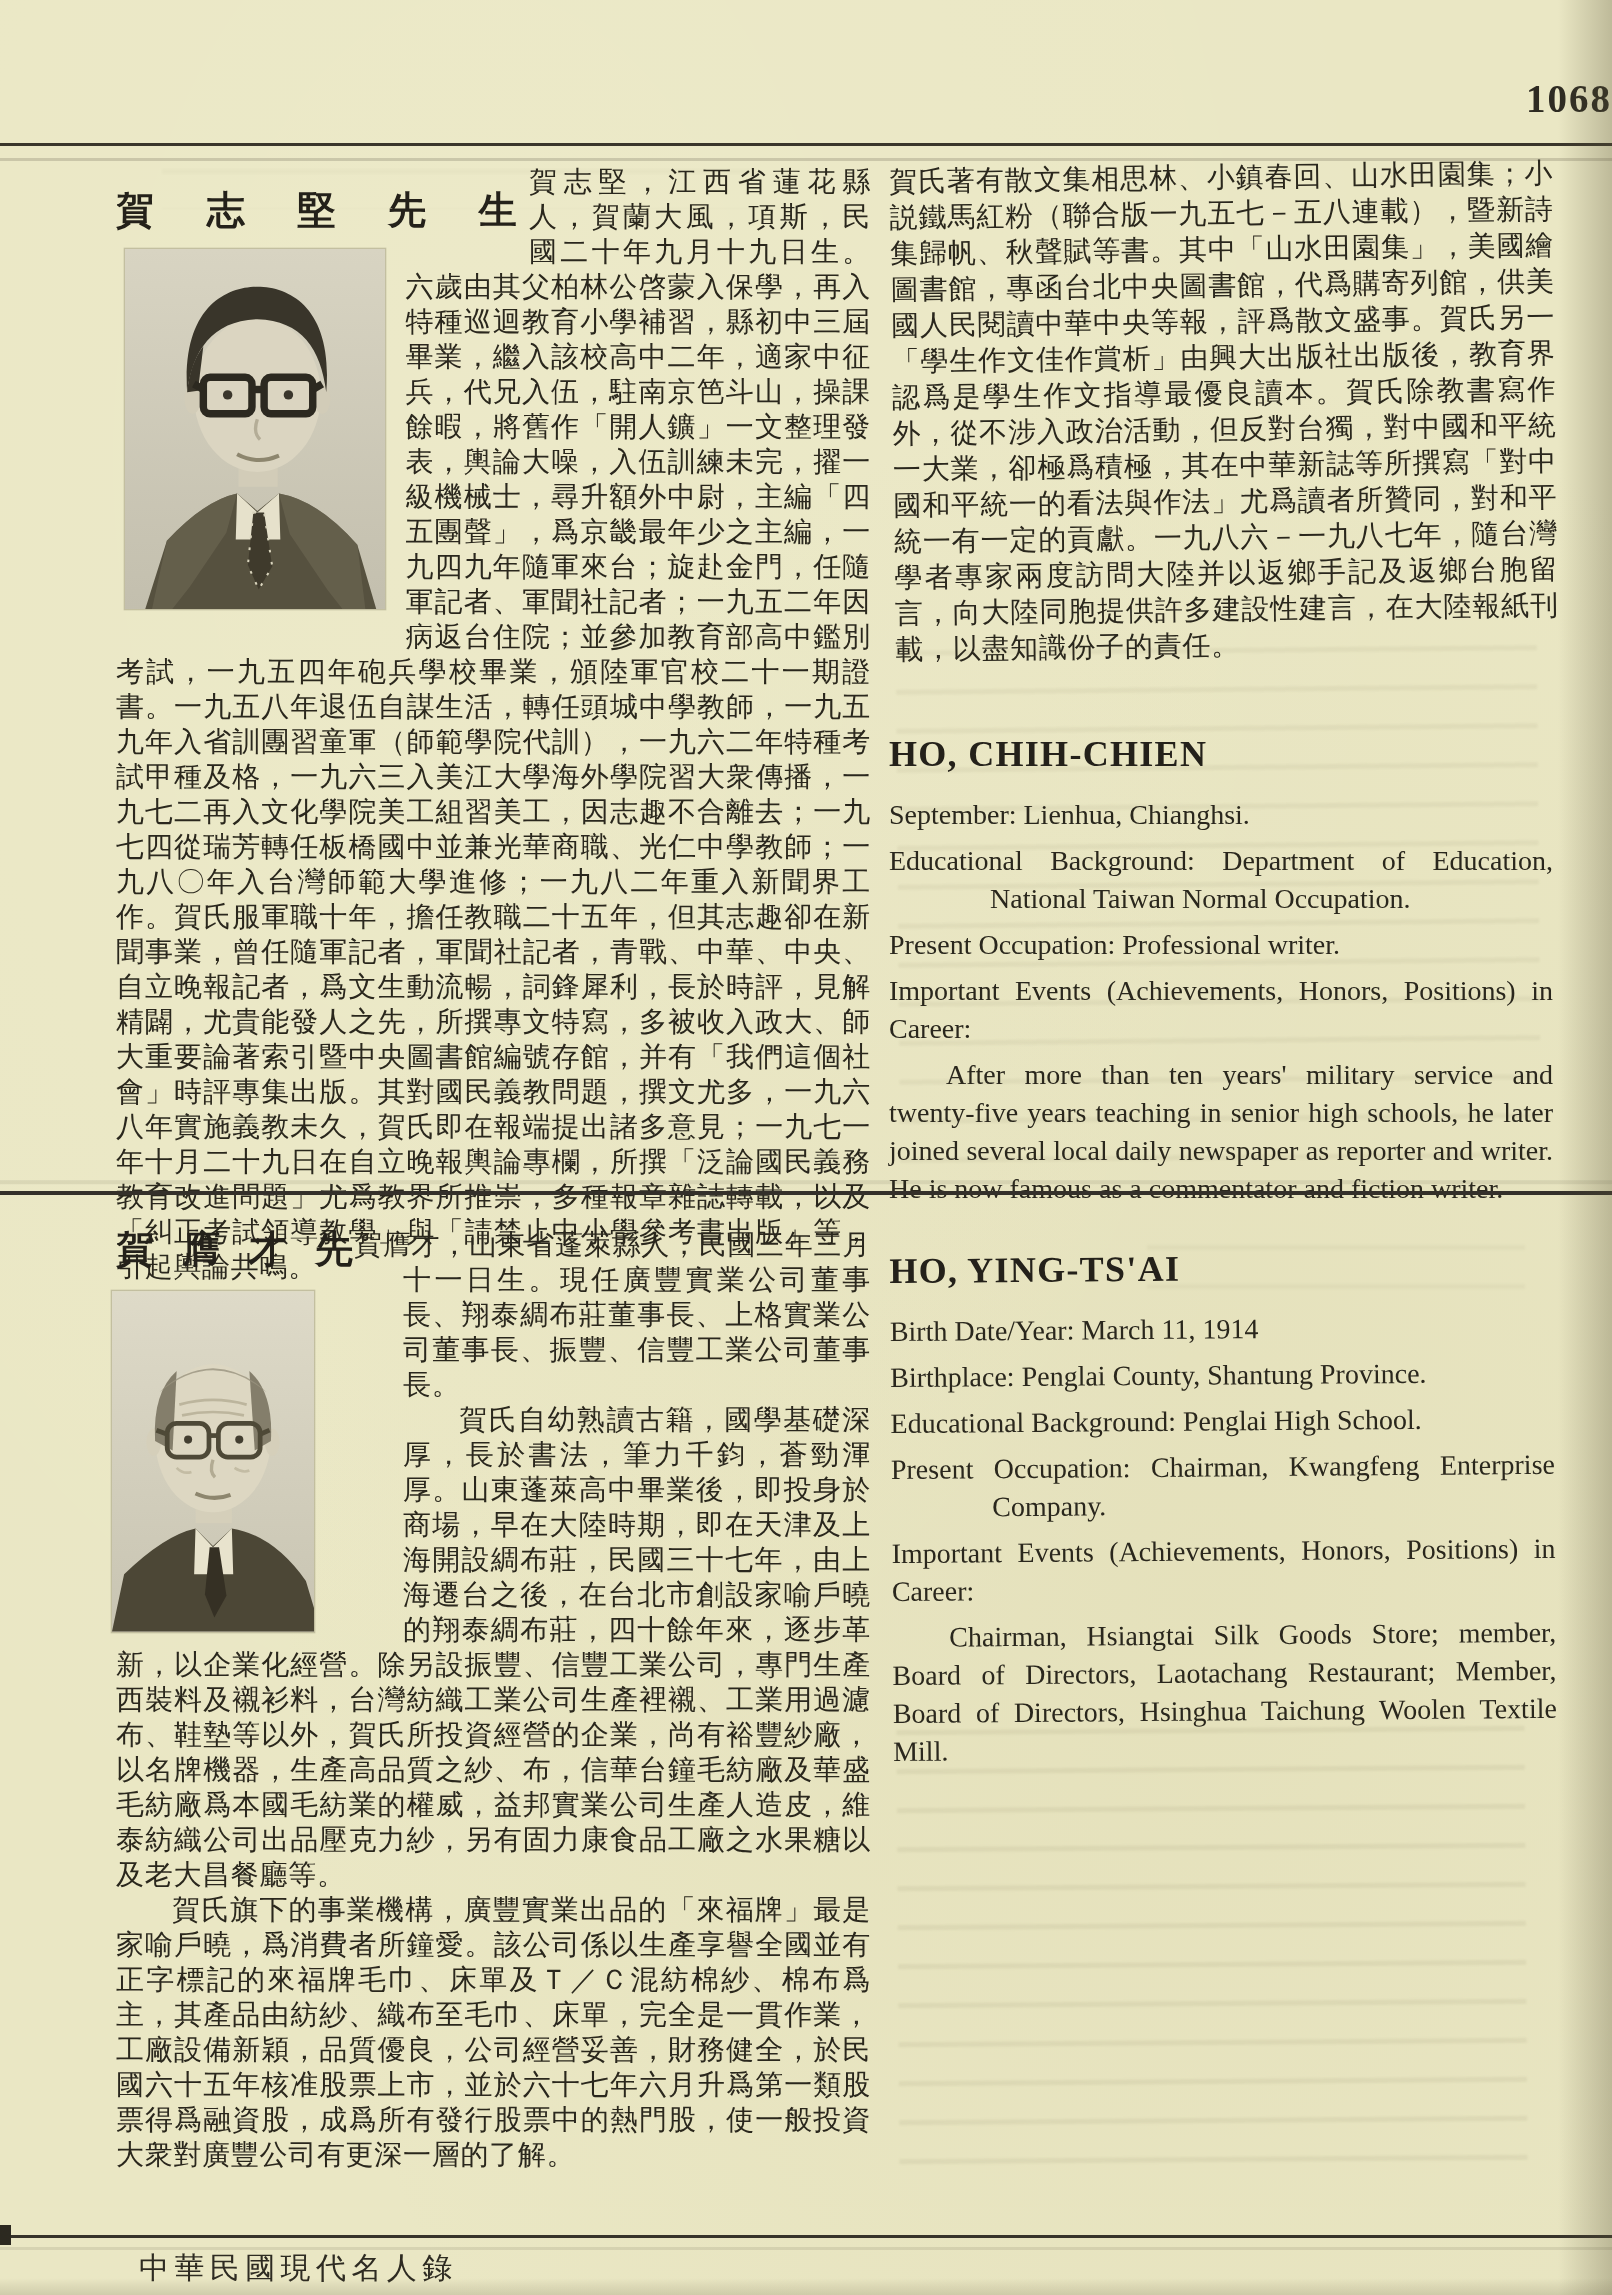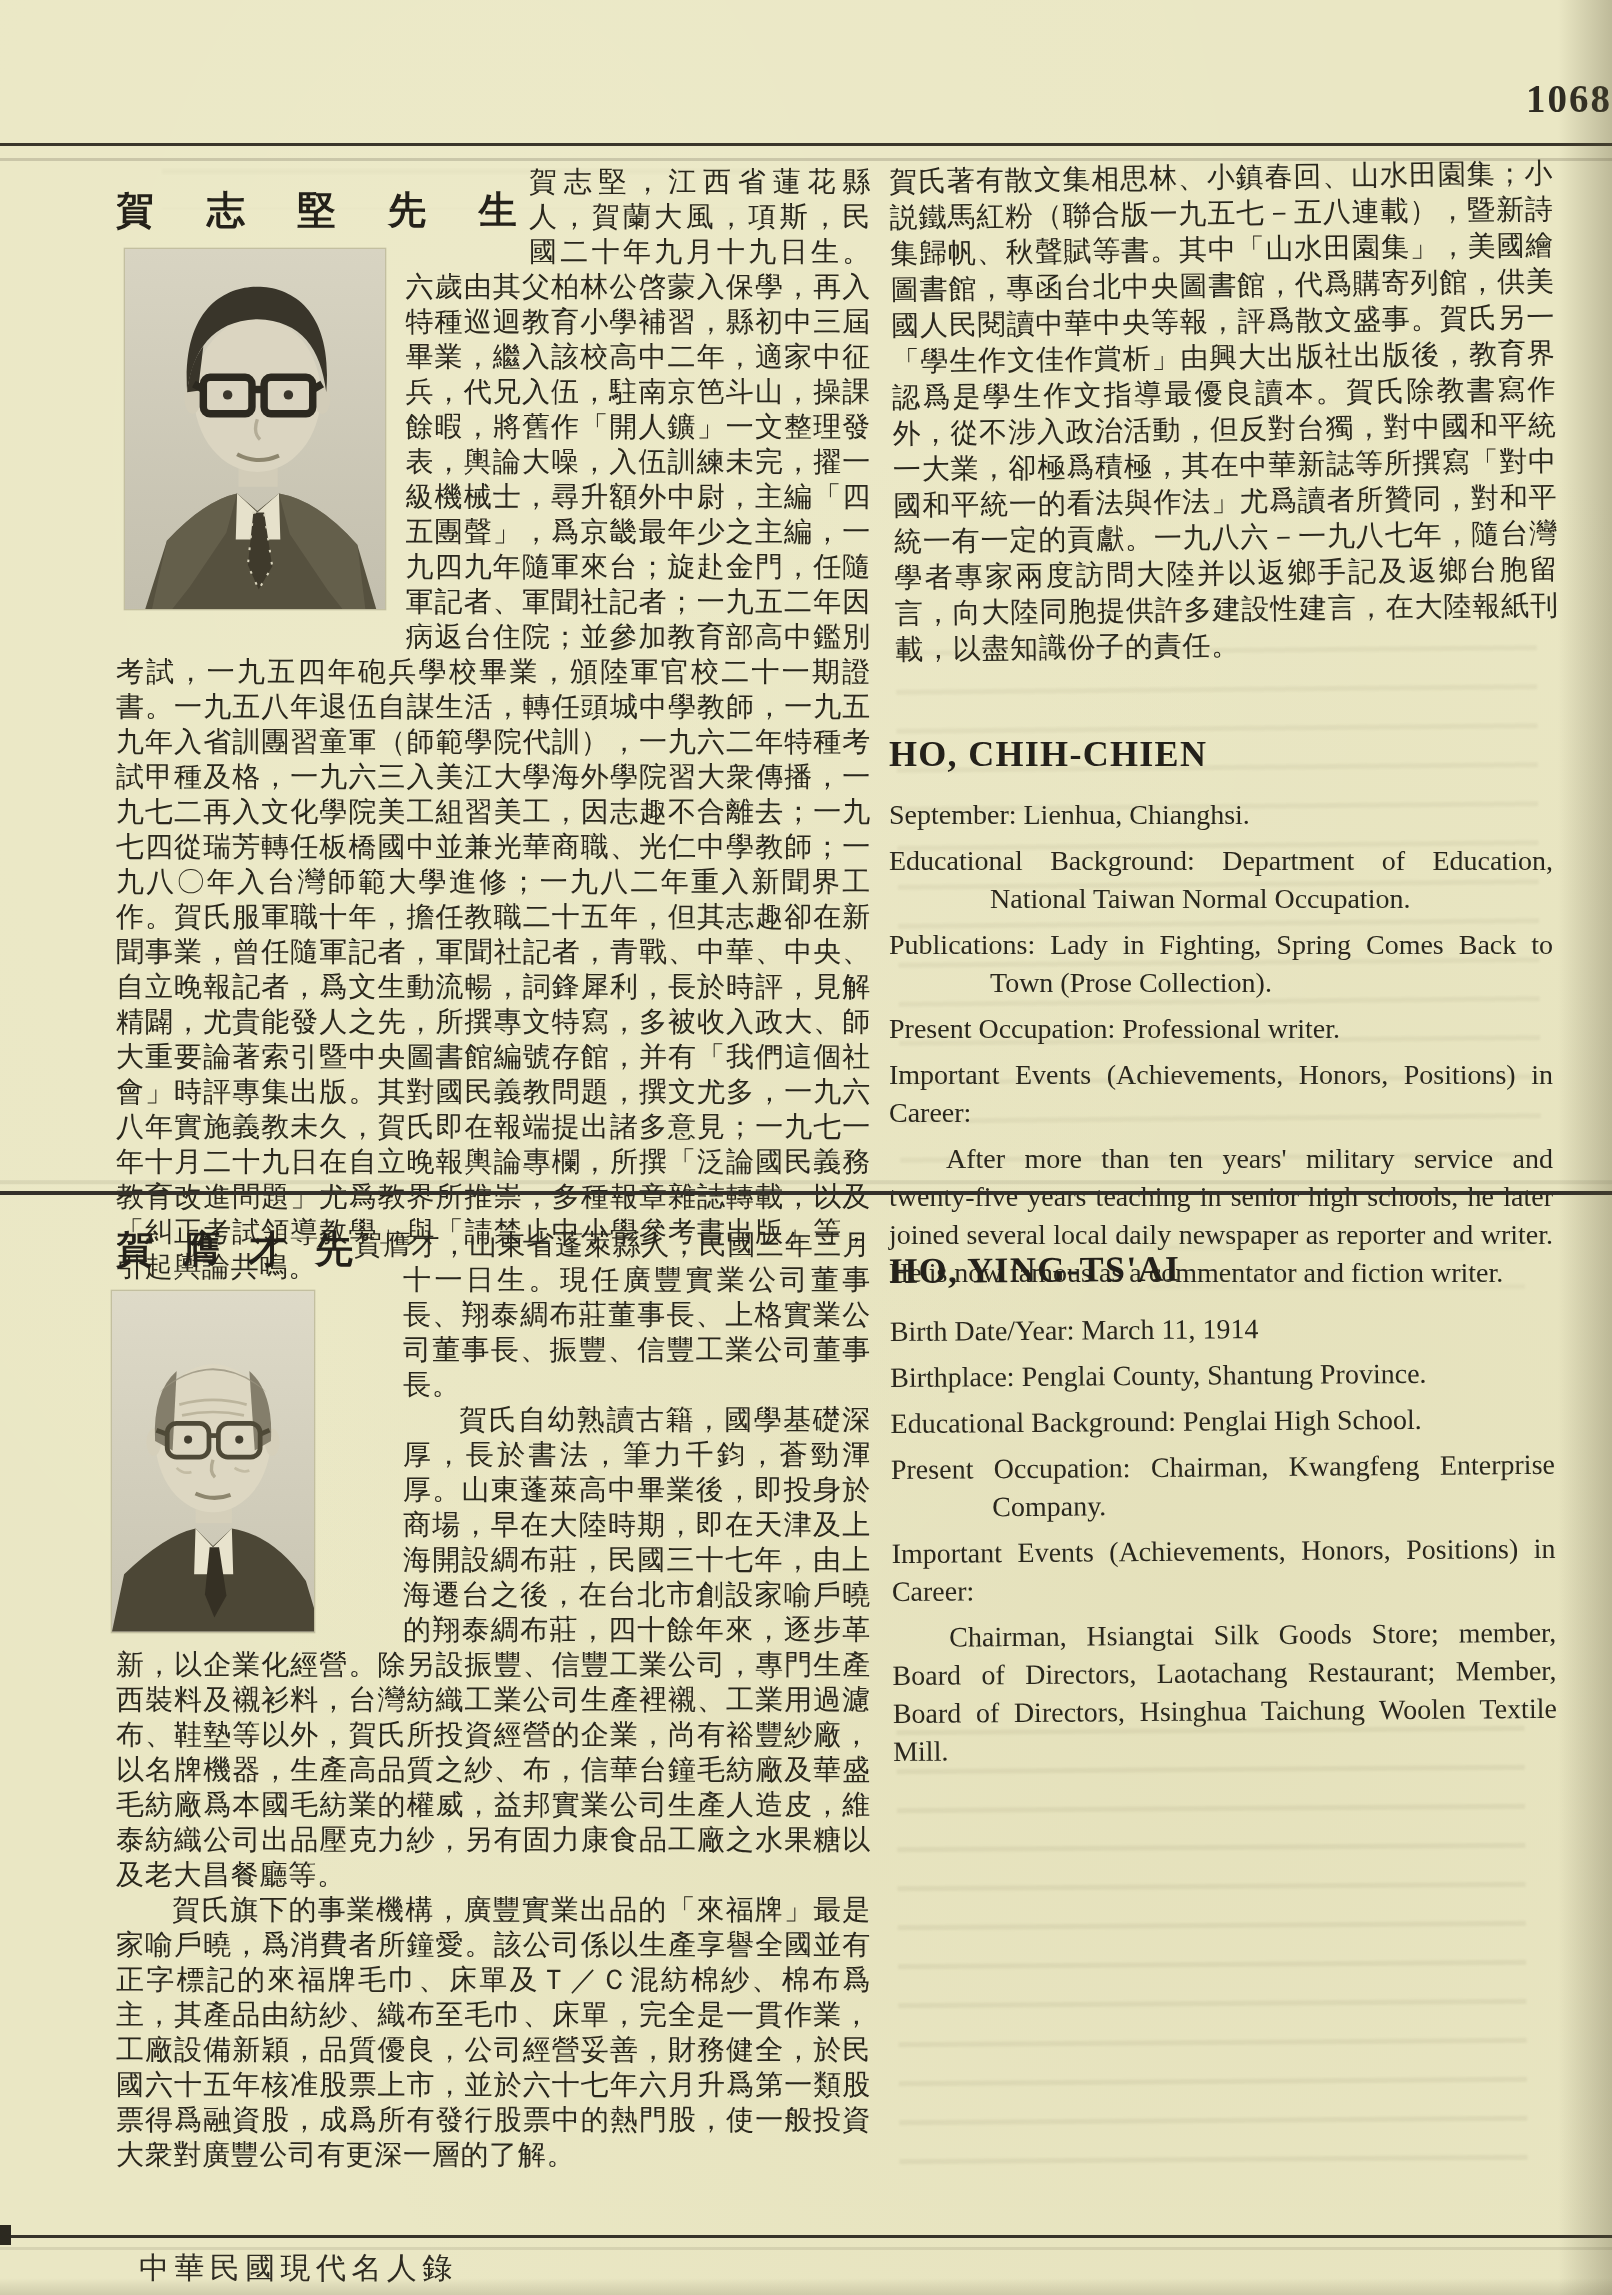--- a/index.html
+++ b/index.html
@@ -122,21 +122,20 @@
         </svg>
       </figure>
       <p class="zh">賀志堅，江西省蓮花縣人，賀蘭大風，項斯，民國二十年九月十九日生。六歲由其父柏林公啓蒙入保學，再入特種巡迴教育小學補習，縣初中三屆畢業，繼入該校高中二年，適家中征兵，代兄入伍，駐南京笆斗山，操課餘暇，將舊作「開人鑛」一文整理發表，輿論大噪，入伍訓練未完，擢一級機械士，尋升額外中尉，主編「四五團聲」，爲京畿最年少之主編，一九四九年隨軍來台；旋赴金門，任隨軍記者、軍聞社記者；一九五二年因病返台住院；並參加教育部高中鑑別考試，一九五四年砲兵學校畢業，頒陸軍官校二十一期證書。一九五八年退伍自謀生活，轉任頭城中學教師，一九五九年入省訓團習童軍（師範學院代訓），一九六二年特種考試甲種及格，一九六三入美江大學海外學院習大衆傳播，一九七二再入文化學院美工組習美工，因志趣不合離去；一九七四從瑞芳轉任板橋國中並兼光華商職、光仁中學教師；一九八〇年入台灣師範大學進修；一九八二年重入新聞界工作。賀氏服軍職十年，擔任教職二十五年，但其志趣卻在新聞事業，曾任隨軍記者，軍聞社記者，青戰、中華、中央、自立晚報記者，爲文生動流暢，詞鋒犀利，長於時評，見解精闢，尤貴能發人之先，所撰專文特寫，多被收入政大、師大重要論著索引暨中央圖書館編號存館，并有「我們這個社會」時評專集出版。其對國民義教問題，撰文尤多，一九六八年實施義教未久，賀氏即在報端提出諸多意見；一九七一年十月二十九日在自立晚報輿論專欄，所撰「泛論國民義務教育改進問題」尤爲教界所推崇，多種報章雜誌轉載，以及「糾正考試領導教學」與「請禁止中小學參考書出版」等，引起輿論共鳴。</p>
     </div>
 
     <div class="col-right">
       <p class="zh zh-right">賀氏著有散文集相思林、小鎮春回、山水田園集；小説鐵馬紅粉（聯合版一九五七－五八連載），暨新詩集歸帆、秋聲賦等書。其中「山水田園集」，美國繪圖書館，專函台北中央圖書館，代爲購寄列館，供美國人民閱讀中華中央等報，評爲散文盛事。賀氏另一「學生作文佳作賞析」由興大出版社出版後，教育界認爲是學生作文指導最優良讀本。賀氏除教書寫作外，從不涉入政治活動，但反對台獨，對中國和平統一大業，卻極爲積極，其在中華新誌等所撰寫「對中國和平統一的看法與作法」尤爲讀者所贊同，對和平統一有一定的貢獻。一九八六－一九八七年，隨台灣學者專家兩度訪問大陸并以返鄉手記及返鄉台胞留言，向大陸同胞提供許多建設性建言，在大陸報紙刊載，以盡知識份子的責任。</p>
       <h3 class="en-name">HO, CHIH-CHIEN</h3>
       <p class="en">September: Lienhua, Chianghsi.</p>
       <p class="en hang">Educational Background: Department of Education, National Taiwan Normal Occupation.</p>
-      <p class="en hang">Publications: Lady in Fighting, Spring Comes Back to Town (Prose Collection).</p>
       <p class="en">Present Occupation: Professional writer.</p>
       <p class="en">Important Events (Achievements, Honors, Positions) in Career:</p>
       <p class="en career">After more than ten years' military service and twenty-five years teaching in senior high schools, he later joined several local daily newspaper as reporter and writer. He is now famous as a commentator and fiction writer.</p>
     </div>
   </section>
 
   <div class="divider"></div>
 
   <section class="entry entry-2">
     <div class="col-left">

